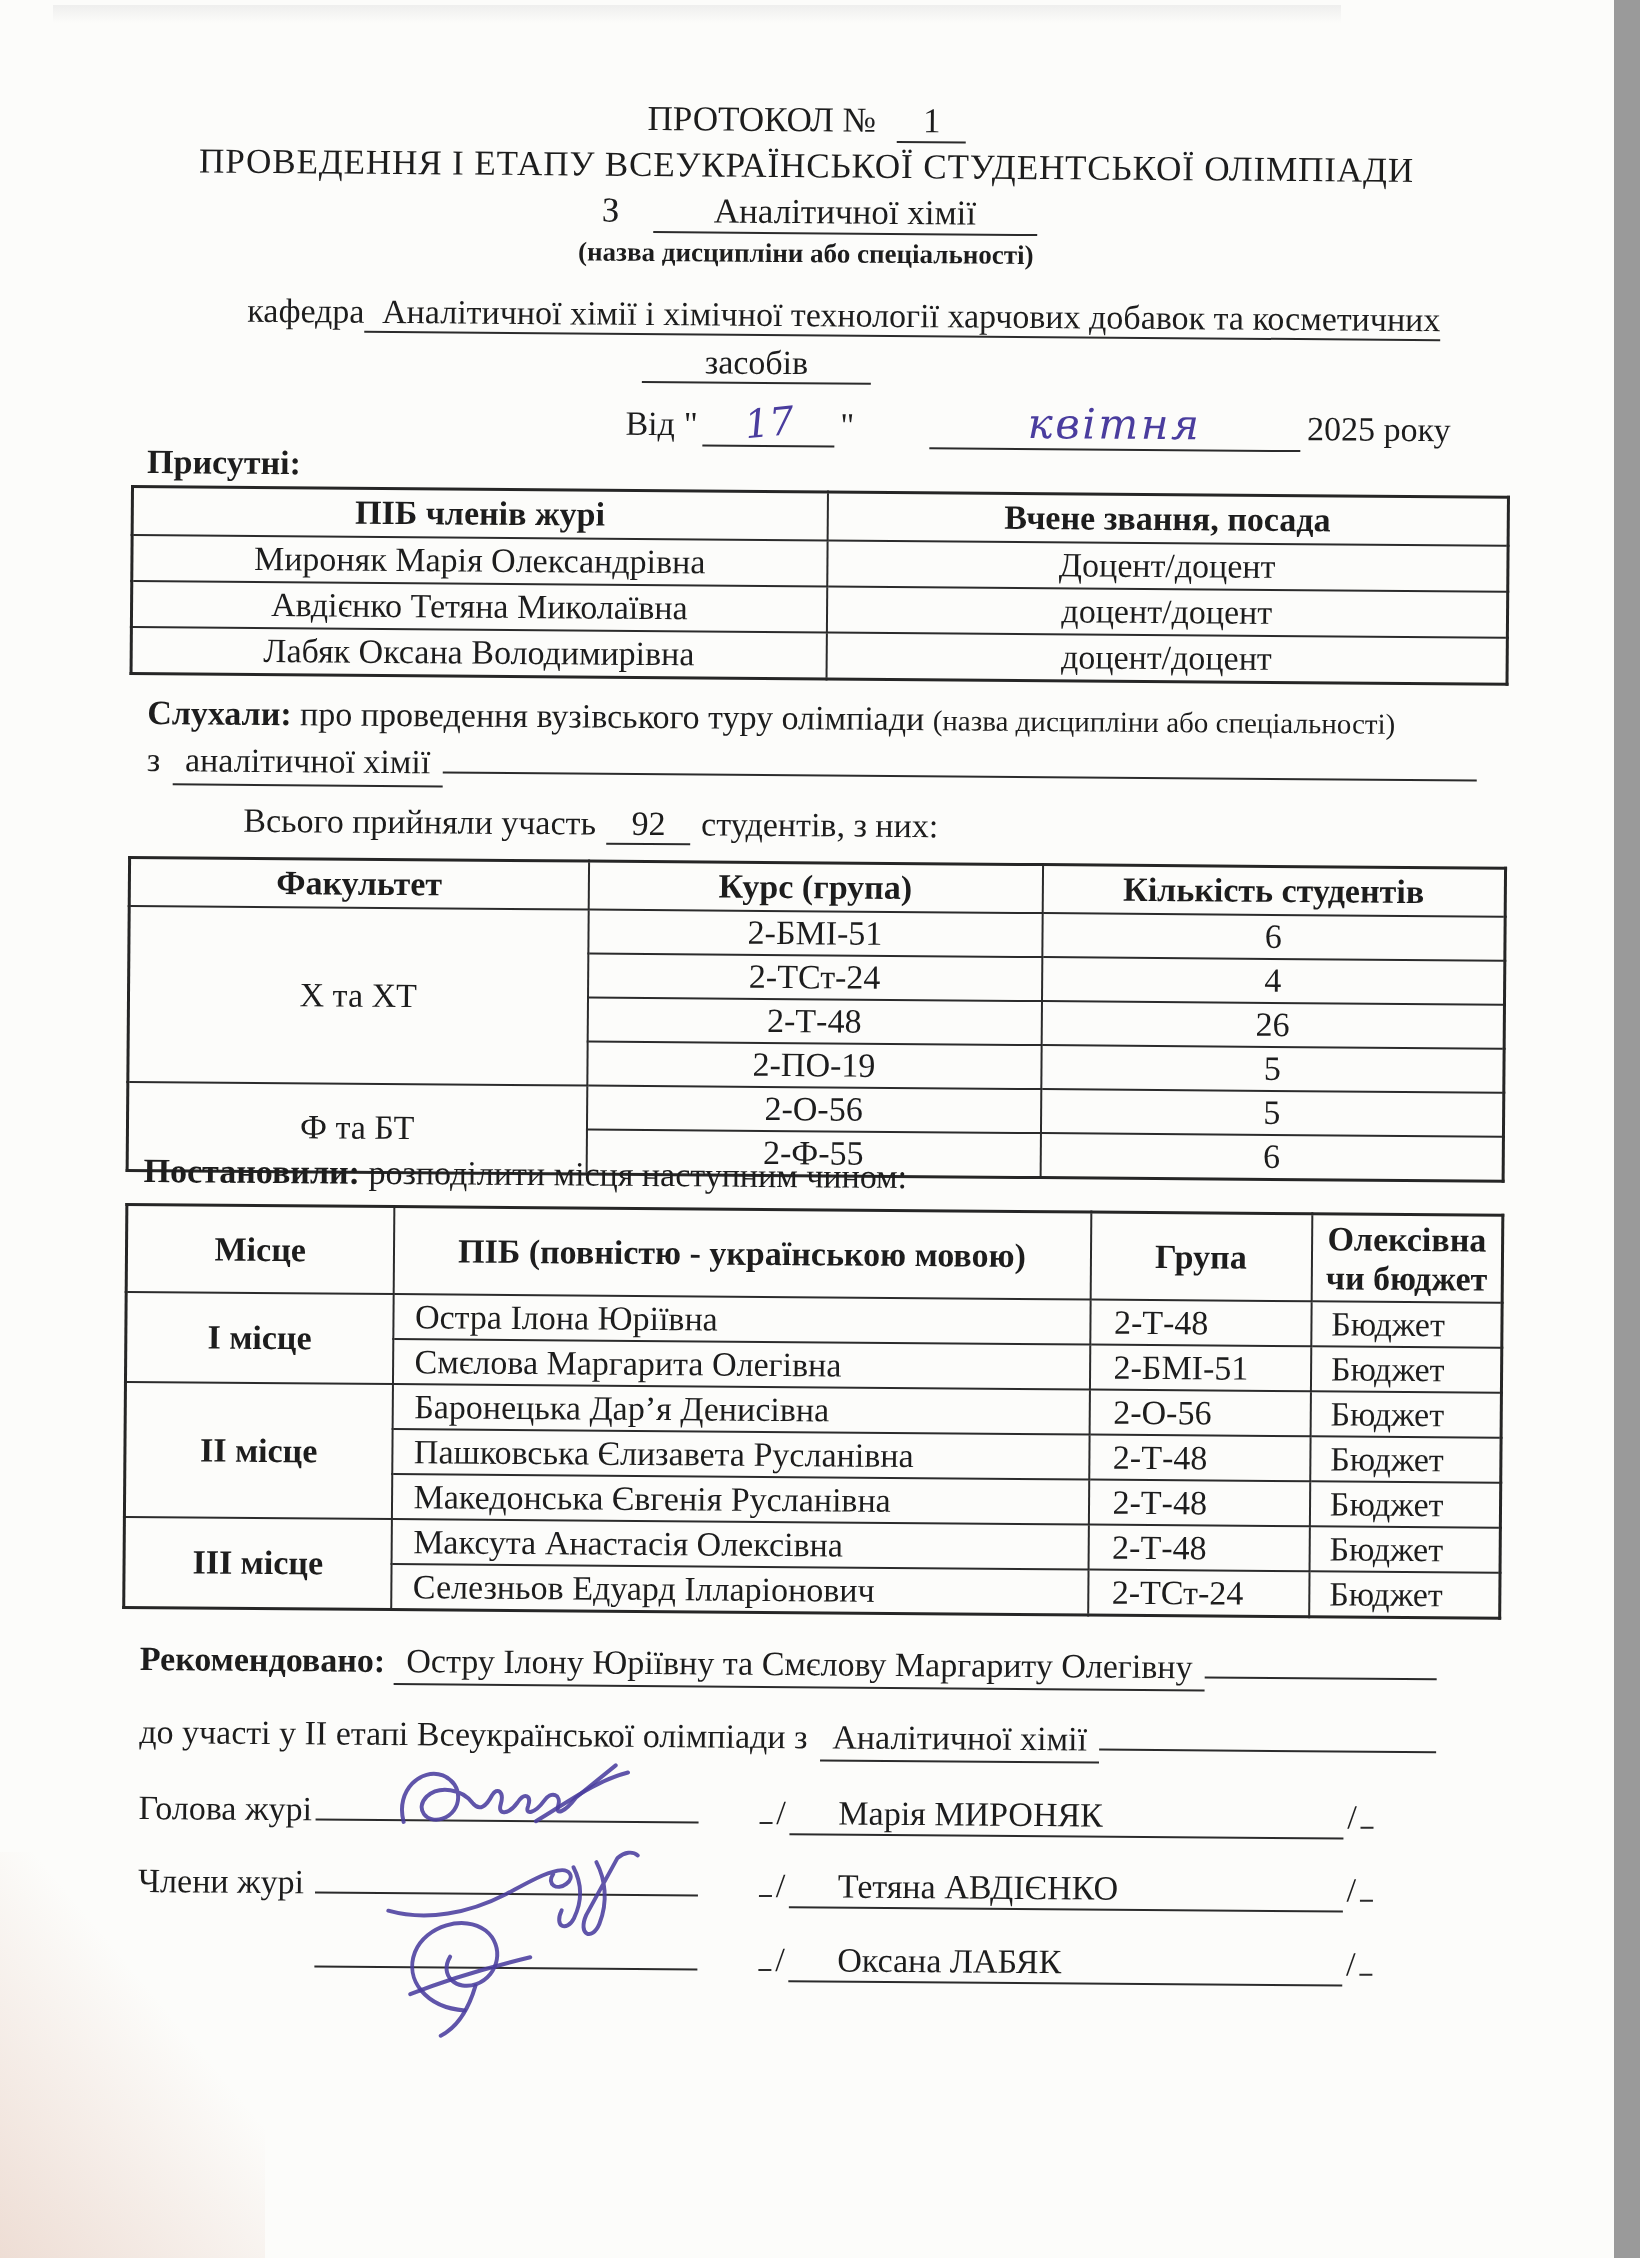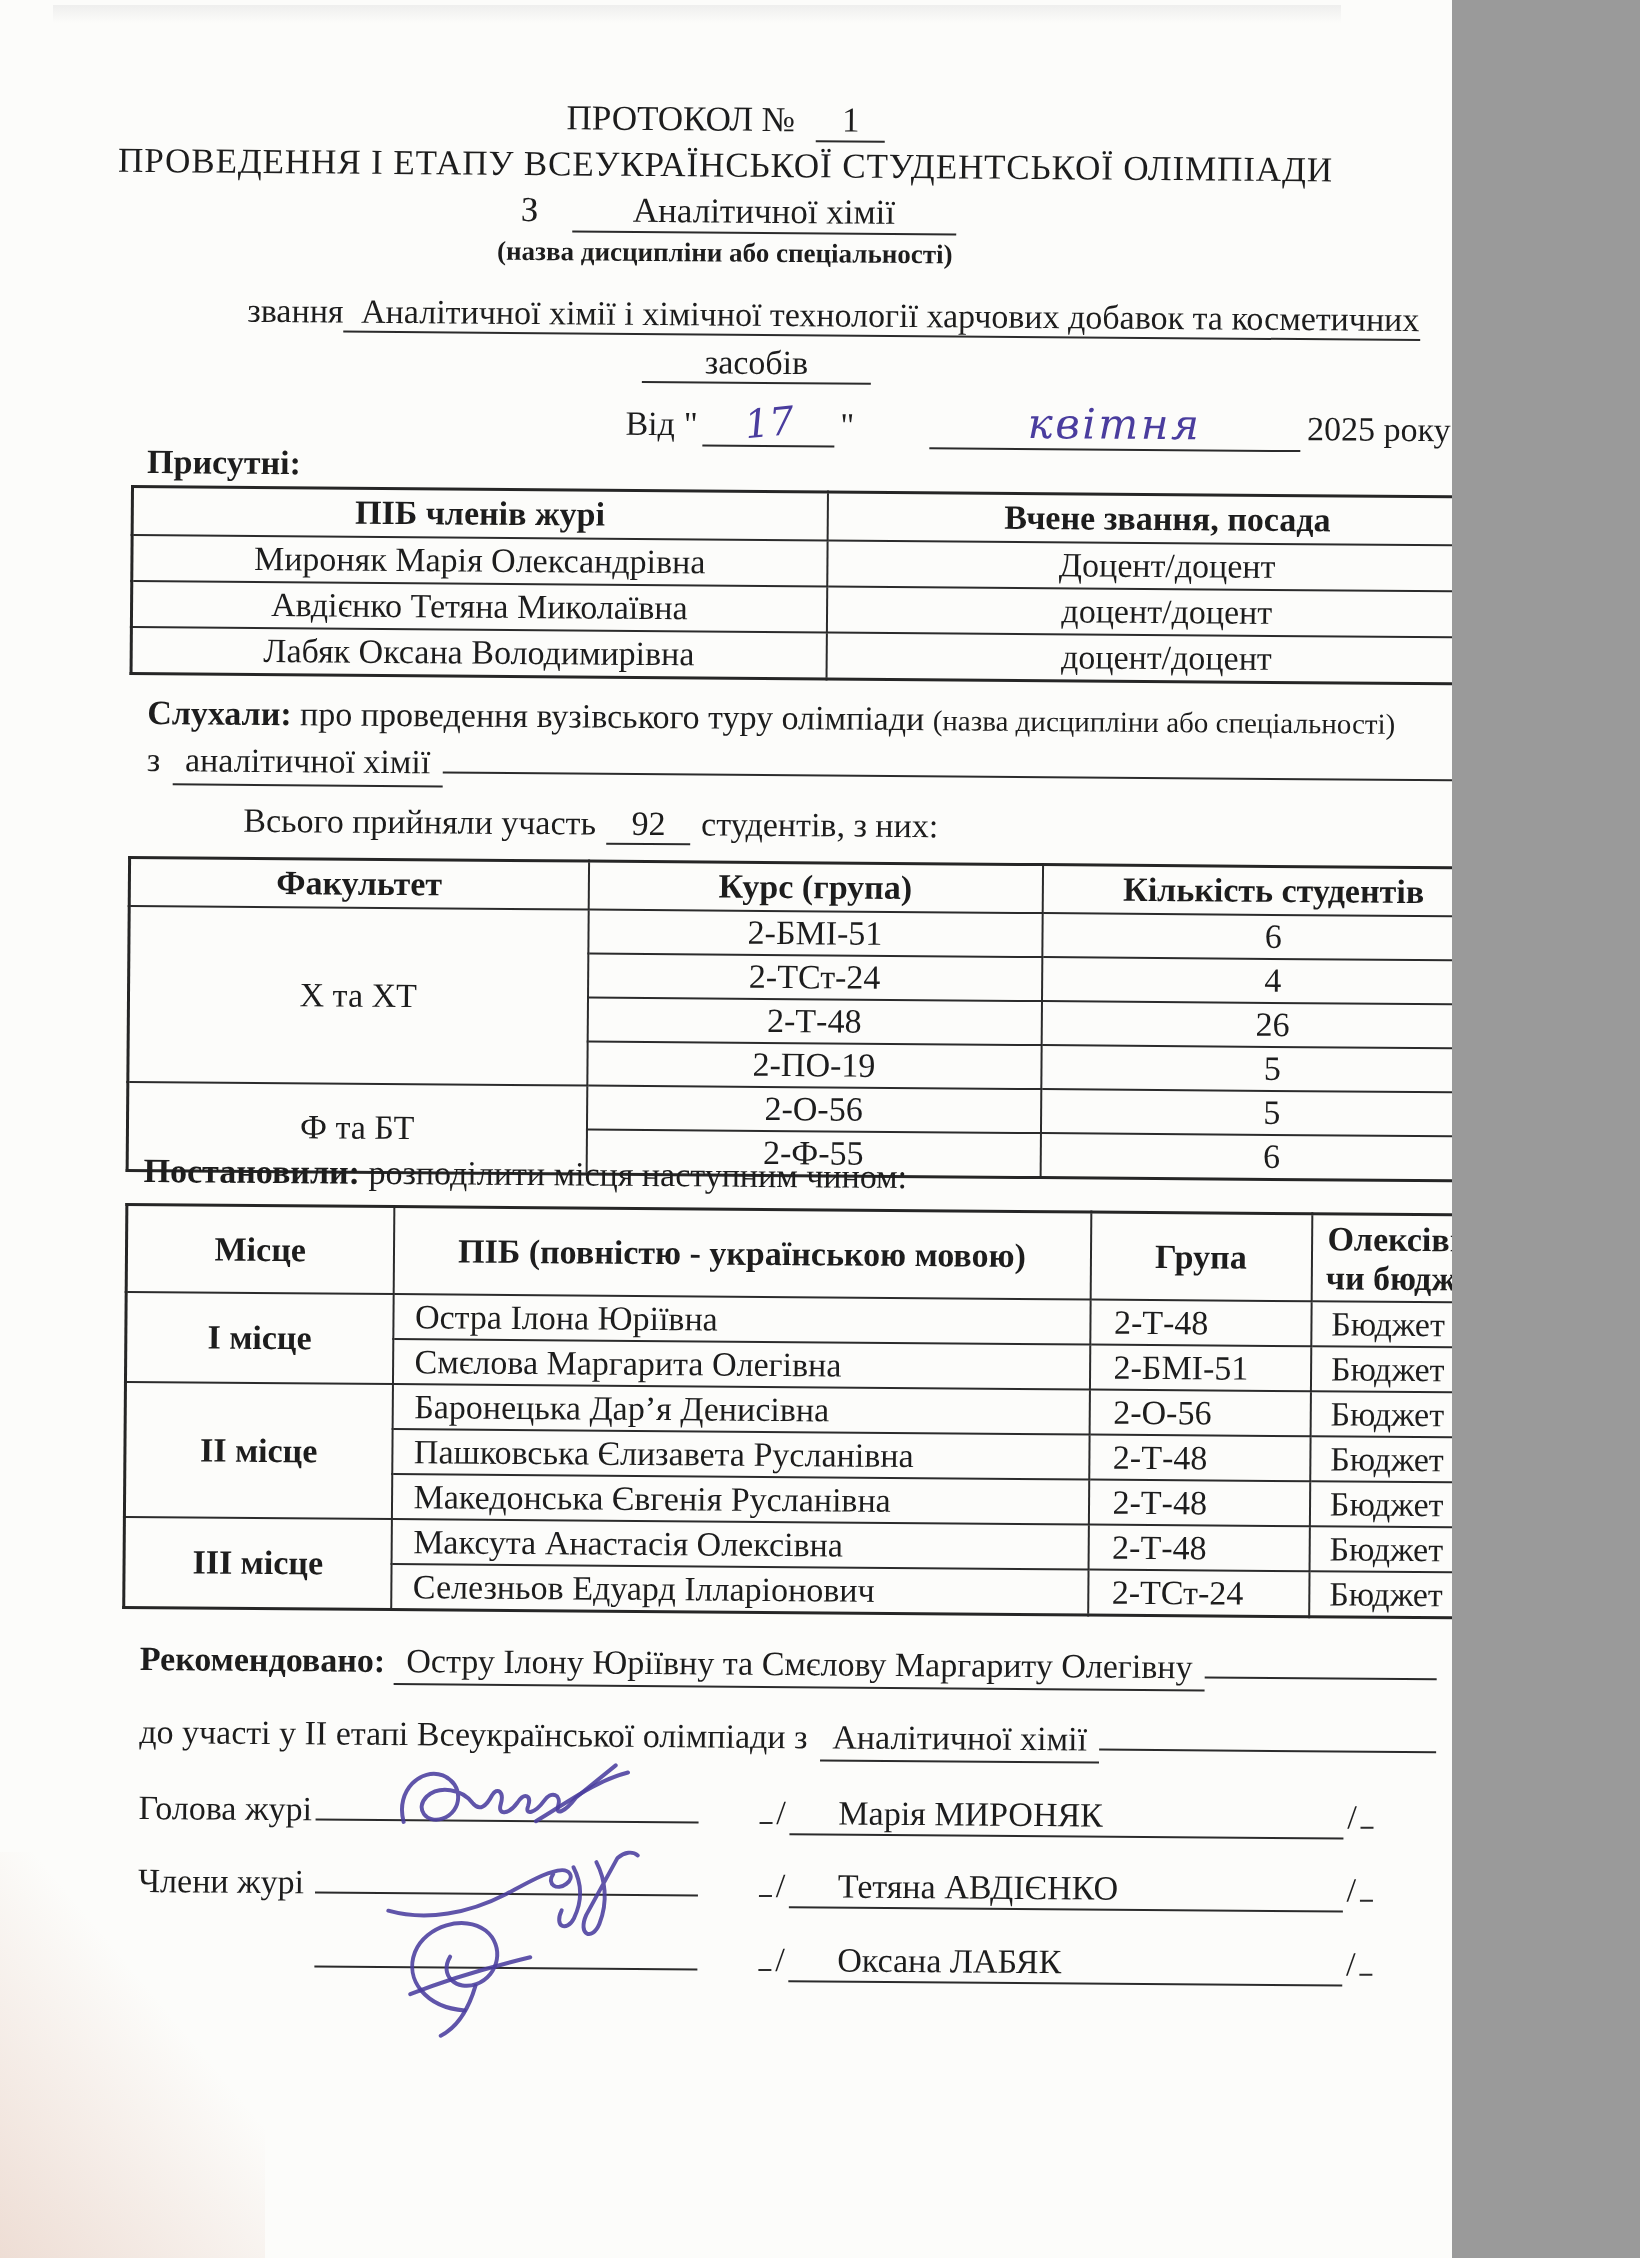--- a/index.html
+++ b/index.html
@@ -1,17 +1,17 @@
 <!DOCTYPE html>
 <html style="font-size:14px"><head>
 <meta charset="utf-8">
 <style>
   html,body{margin:0;padding:0;background:#9a9a9a;}
   .sheet{
-    position:relative;width:1452px;height:2258px;background:#fcfcfa;
+    position:relative;width:1614px;height:2258px;background:#fcfcfa;
     overflow:hidden;font-family:"Liberation Serif","DejaVu Serif",serif;
     color:#1d1d1d;font-size:34px;
   }
   .rot{position:absolute;inset:0;transform:rotate(0.45deg);transform-origin:141px 106px;}
   .abs{position:absolute;}
   .b{font-weight:bold;}
   .center{left:0;width:100%;text-align:center;}
   .nowrap{white-space:nowrap;}
   .blank{display:inline-block;border-bottom:2.6px solid #2b2b2b;text-align:center;}
   .tail{flex:1 1 auto;border-bottom:2.6px solid #2b2b2b;}
@@ -95,21 +95,21 @@
       <span class="blank" style="min-width:69px;margin-left:12.4px;">1</span>
     </div>
     <div class="abs center l-t2 nowrap">ПРОВЕДЕННЯ І ЕТАПУ ВСЕУКРАЇНСЬКОЇ СТУДЕНТСЬКОЇ ОЛІМПІАДИ</div>
     <div class="abs center l-t3 nowrap">
       <span>З</span>
       <span class="blank" style="width:384px;margin-left:25px;">Аналітичної хімії</span>
     </div>
     <div class="abs center l-note nowrap">(назва дисципліни або спеціальності)</div>
 
     <div class="abs l-dept">
-      <span>звання</span>
+      <span>кафедра</span>
       <span class="fill">Аналітичної хімії і хімічної технології харчових добавок та косметичних</span>
     </div>
     <div class="abs l-dept2">засобів</div>
 
     <div class="abs l-date">
       <span>Від</span>
       <span style="margin-left:8.8px;">"</span>
       <span class="blank day-blank"><span class="hw hw-day">17</span></span>
       <span>"</span>
       <span class="blank month-blank"><span class="hw hw-month">квітня</span></span>

